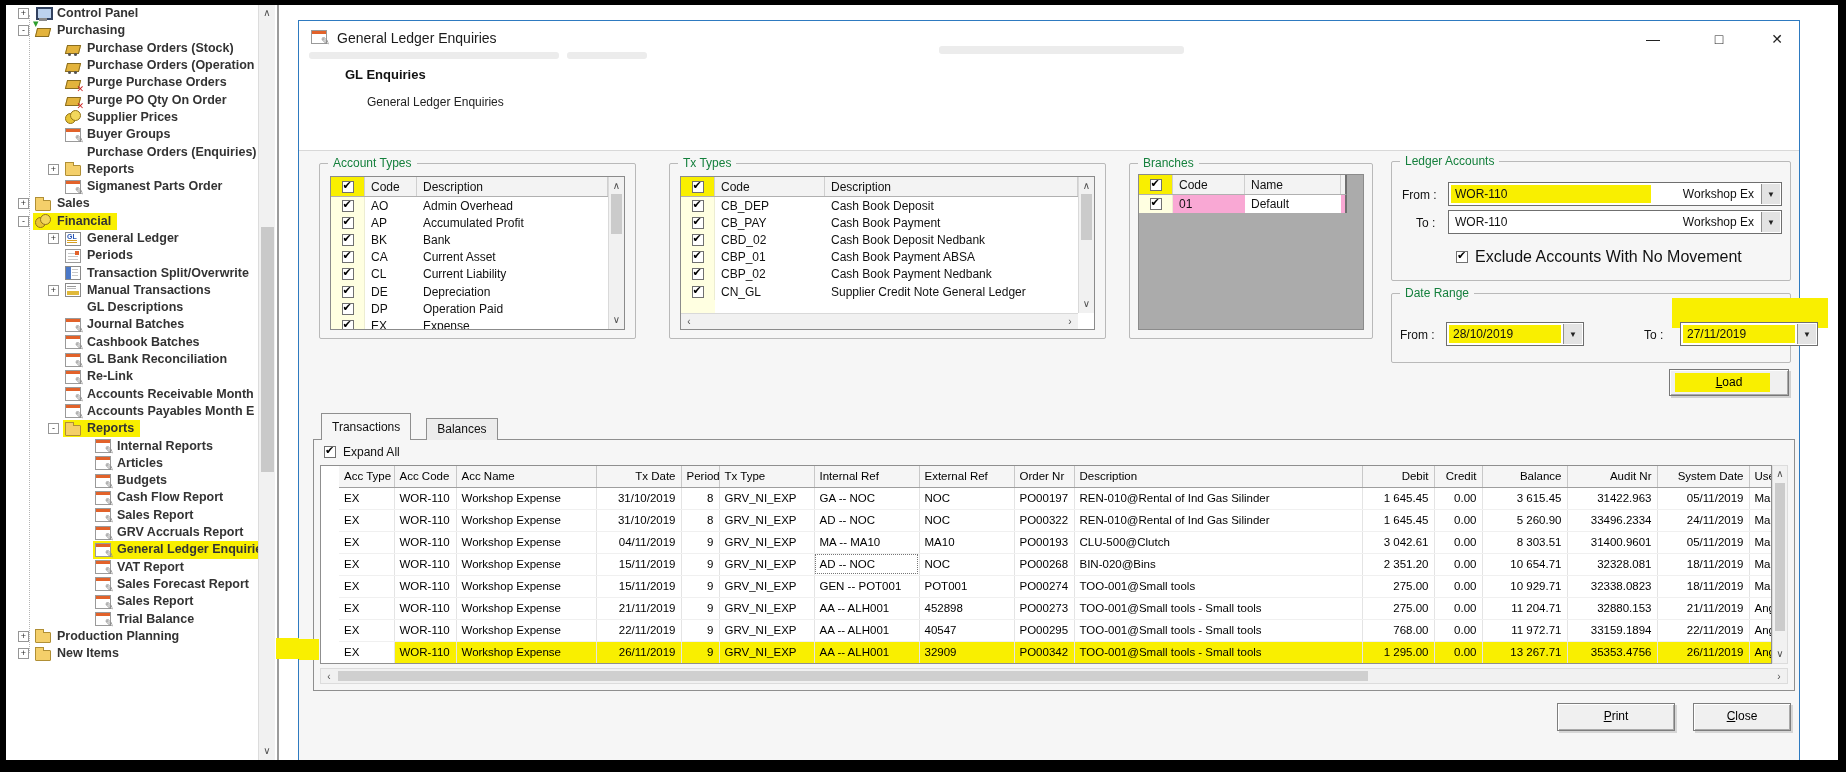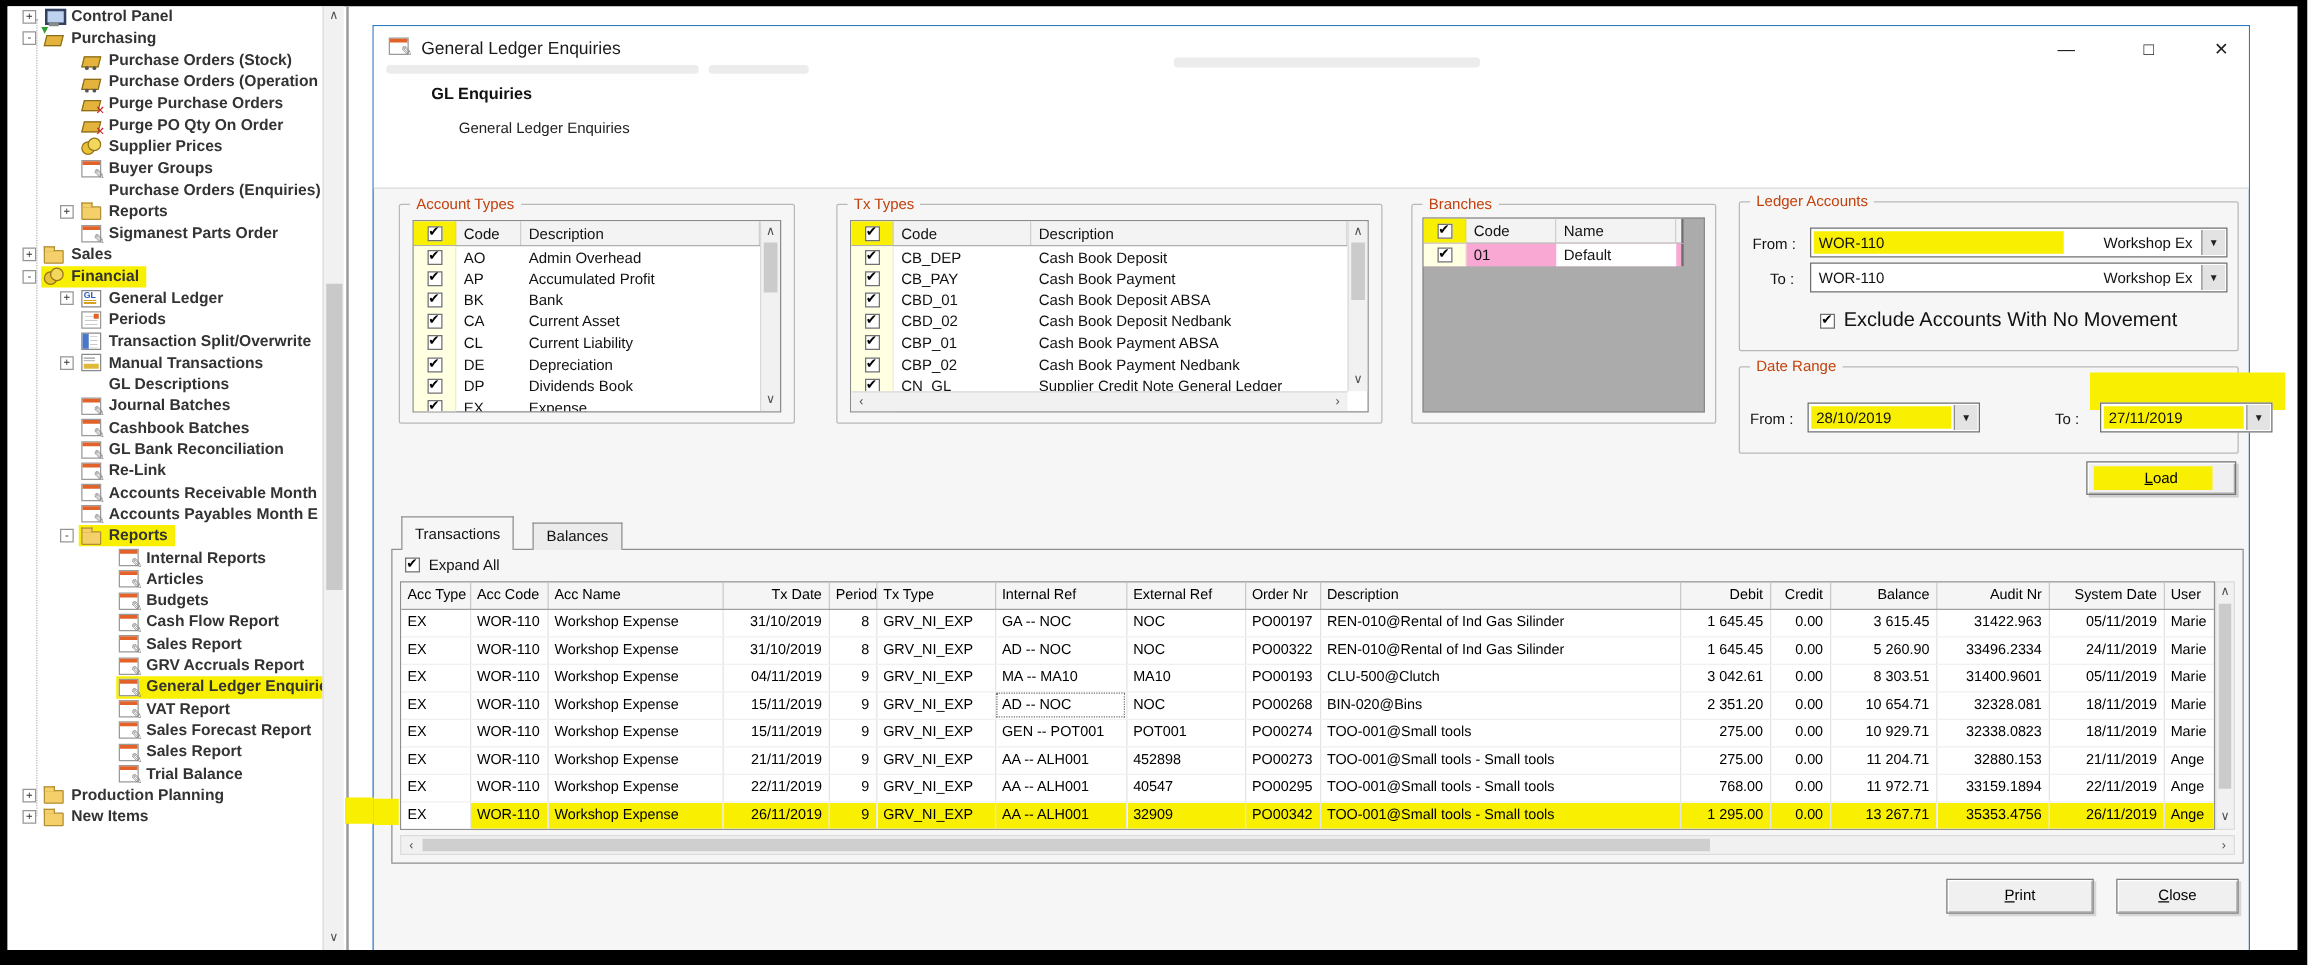--- a/index.html
+++ b/index.html
@@ -63,21 +63,21 @@
   .win-btn { position:absolute; top:5px; width:32px; height:26px; text-align:center; line-height:26px; font-size:14px; color:#222; }
   .b-min { left:1338px; } .b-max { left:1404px; } .b-x { left:1462px; }
   .smudge { position:absolute; background:#ececec; border-radius:3px; }
   .sm1 { left:10px; top:31px; width:250px; height:7px; }
   .sm2 { left:268px; top:31px; width:80px; height:7px; }
   .sm3 { left:640px; top:25px; width:245px; height:8px; }
   .sec-title { position:absolute; left:26px; top:46px; font-weight:bold; font-size:13px;margin-left:20px; }
   .sec-sub { position:absolute; left:68px; top:74px; font-size:12px; color:#222; }
 
   .group { position:absolute; border:1px solid #b9b9b9; border-radius:2px; }
-  .gtitle { position:absolute; top:-8px; left:8px; background:#f6f6f6; padding:0 5px; font-size:12px; color:#c2410c;text-align:right; }
+  .gtitle { position:absolute; top:-8px; left:8px; background:#f6f6f6; padding:0 5px; font-size:12px; color:#15803d;text-align:right; }
   .g-account { left:20px; top:142px; width:317px; height:176px; }
   .g-tx      { left:370px; top:142px; width:437px; height:176px; }
   .g-branches{ left:830px; top:142px; width:244px; height:176px; }
   .g-ledger  { left:1092px; top:140px; width:400px; height:120px; }
   .g-dates   { left:1092px; top:272px; width:400px; height:70px; }
 
   .list { position:absolute; left:10px; top:12px; right:10px; bottom:8px; border:1px solid #8b8b8b; background:#fff; overflow:hidden; }
   .band { position:absolute; left:0; top:20px; bottom:0; width:34px; background:#ffffe1; }
   .lrows { position:absolute; left:0; top:0; right:16px; bottom:0; }
   .g-tx .lrows { bottom:16px; }
@@ -124,21 +124,21 @@
   .load-btn span, .btn span { position:relative; display:block; text-align:center; line-height:25px; font-size:12px; color:#000; }
   .load-btn span::first-letter, .btn span::first-letter { text-decoration:underline; }
 
   .tab-strip { position:absolute; left:22px; top:392px; height:27px; display:flex; align-items:flex-end; z-index:2; }
   .tab { border:1px solid #8f8f8f; border-bottom:none; background:#ececec; padding:3px 10px 2px; font-size:12px; margin-right:15px; height:22px; white-space:nowrap; }
   .tab.active { background:#f6f6f6; height:27px; padding-top:6px; }
   .tabpage { position:absolute; left:14px; top:418px; width:1482px; height:252px; border:1px solid #8f8f8f; background:#f6f6f6; }
   .expand { position:absolute; left:10px; top:5px; display:flex; gap:7px; align-items:center; font-size:12px; }
 
   .gridwrap { position:absolute; left:6px; top:25px; width:1452px; height:199px; border:1px solid #8f8f8f; background:#fff; overflow:hidden; }
-  table.grid { border-collapse:collapse; table-layout:fixed; width:1450px; font-size:11.5px; color:#000; }
+  table.grid { border-collapse:collapse; table-layout:fixed; width:1450px; font-size:11.5px; color:#000;margin-left:18px; }
   .grid th { height:21px; background:#f5f5f5; border-right:1px solid #c8c8c8; border-bottom:1px solid #9e9e9e; font-weight:normal; padding:0 5px; text-align:left; white-space:nowrap; overflow:hidden; }
   .grid td { height:22px; border-right:1px solid #e4e4e4; border-bottom:1px solid #f0f0f0; padding:0 5px; white-space:nowrap; overflow:hidden; background:#fff; }
   .grid th:nth-child(4),.grid td:nth-child(4),.grid th:nth-child(5),.grid td:nth-child(5),
   .grid th:nth-child(11),.grid td:nth-child(11),.grid th:nth-child(12),.grid td:nth-child(12),
   .grid th:nth-child(13),.grid td:nth-child(13),.grid th:nth-child(14),.grid td:nth-child(14),
   .grid th:nth-child(15),.grid td:nth-child(15) { text-align:right; }
   .grid tr.hl td { background:#f9ef00; }
   .grid tr.hl td:first-child { background:#fff; }
   .grid tr.focus-ref td:nth-child(7) { outline:1px dotted #777; outline-offset:-2px; }
   .grid-vsb { position:absolute; left:1458px; top:25px; width:16px; height:199px; background:#f1f1f1; border:1px solid #dcdcdc; }
@@ -543,21 +543,21 @@
                 </span>
                 <span class="col-code">DE</span>
                 <span class="col-desc">Depreciation</span>
               </div>
 
               <div class="lrow">
                 <span class="cbcell">
                   <span class="cb on"></span>
                 </span>
                 <span class="col-code">DP</span>
-                <span class="col-desc">Dividends Book</span>
+                <span class="col-desc">Operation Paid</span>
               </div>
 
               <div class="lrow">
                 <span class="cbcell">
                   <span class="cb on"></span>
                 </span>
                 <span class="col-code">EX</span>
                 <span class="col-desc">Expense</span>
               </div>
             </div>
@@ -591,27 +591,20 @@
               </div>
 
               <div class="lrow">
                 <span class="cbcell">
                   <span class="cb on"></span>
                 </span>
                 <span class="col-code">CB_PAY</span>
                 <span class="col-desc">Cash Book Payment</span>
               </div>
 
-              <div class="lrow">
-                <span class="cbcell">
-                  <span class="cb on"></span>
-                </span>
-                <span class="col-code">CBD_01</span>
-                <span class="col-desc">Cash Book Deposit ABSA</span>
-              </div>
 
               <div class="lrow">
                 <span class="cbcell">
                   <span class="cb on"></span>
                 </span>
                 <span class="col-code">CBD_02</span>
                 <span class="col-desc">Cash Book Deposit Nedbank</span>
               </div>
 
               <div class="lrow">

